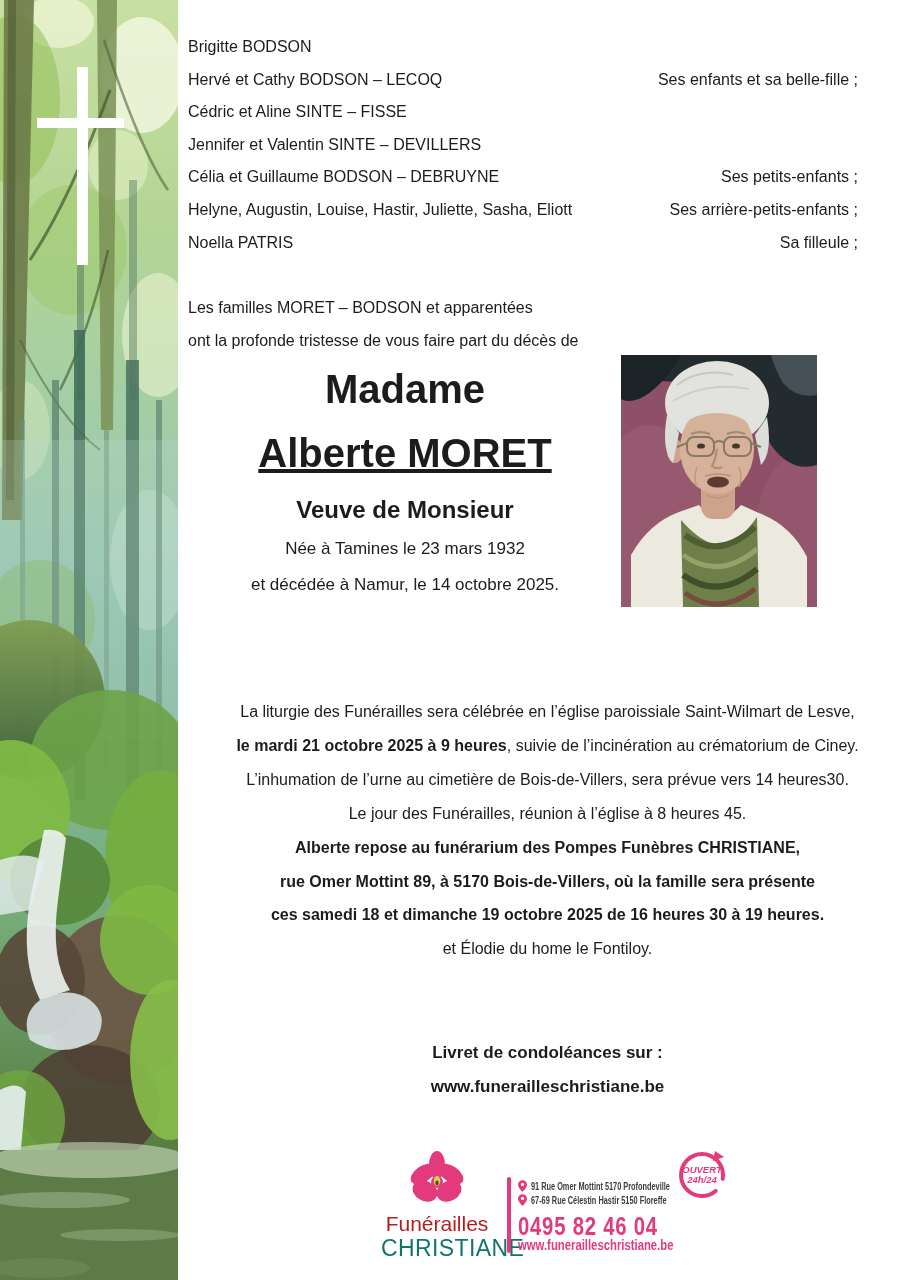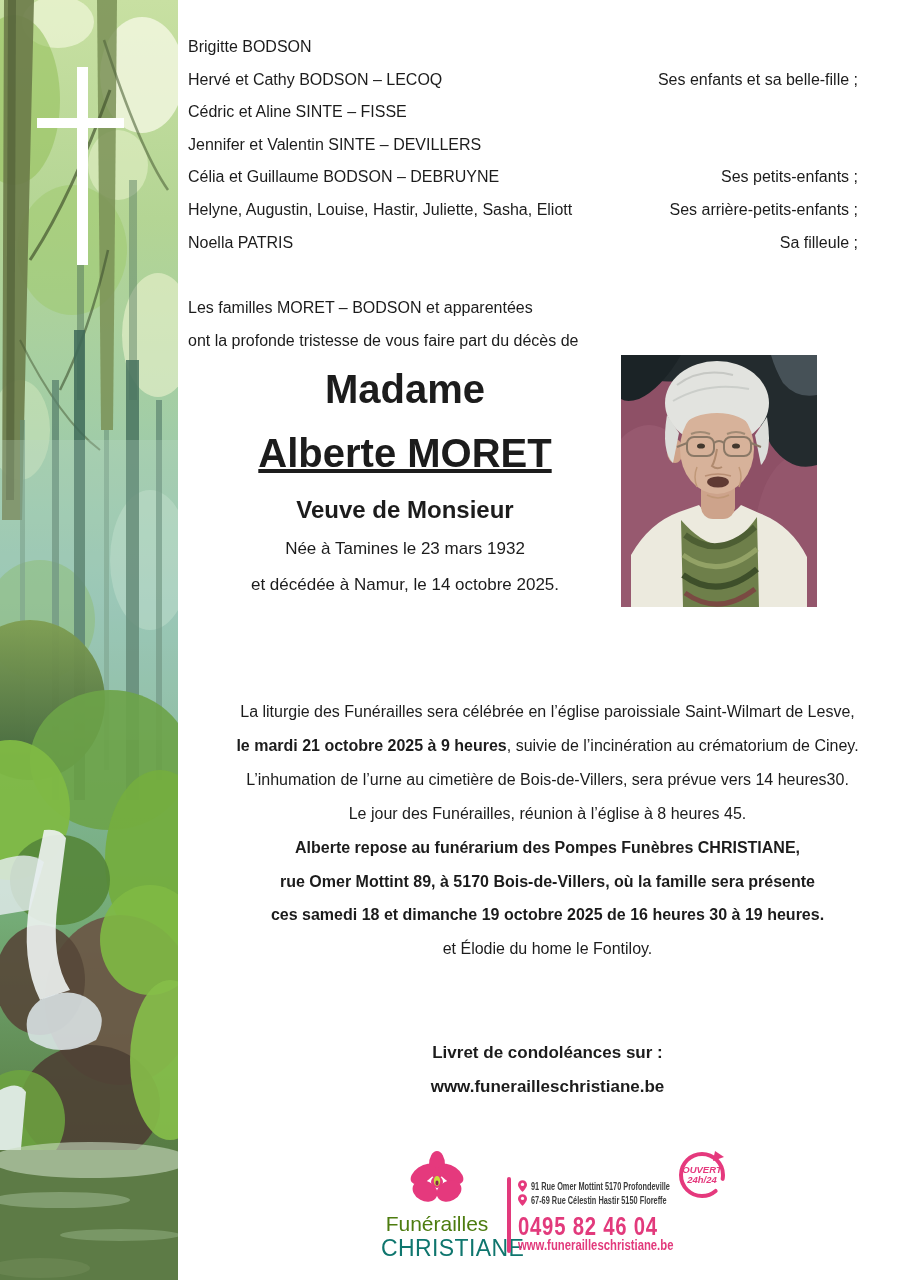--- a/index.html
+++ b/index.html
@@ -32,21 +32,21 @@
   
   .ceremony{position:absolute;left:190px;width:715px;top:695px;text-align:center;font-size:16px;line-height:33.9px;}
   .ceremony div{white-space:nowrap;}
   .b{font-weight:bold;}
   
   .condolences{position:absolute;left:190px;width:715px;top:1036px;text-align:center;
                font-size:17px;line-height:34px;font-weight:bold;}
   
   .brand{position:absolute;left:381px;top:1150px;width:112px;text-align:center;}
   .brand svg{display:block;margin:0 auto;}
-  .brand .fun{color:#4d7c0f;font-size:21px;line-height:22px;margin-top:3px;}
+  .brand .fun{color:#b91c1c;font-size:21px;line-height:22px;margin-top:3px;}
   .brand .chr{color:#0f766e;font-size:23px;line-height:24px;letter-spacing:0.4px;margin-top:1px;}
   .vdivider{position:absolute;left:507px;top:1177px;width:4px;height:76px;background:#e23a7c;border-radius:2px;}
   .contact{position:absolute;left:518px;top:1179px;}
   .addr{display:flex;align-items:center;gap:4px;height:14px;}
   .addr svg{flex:0 0 auto;}
   .addr-text{font-size:10.5px;font-weight:bold;color:#3c3c3c;transform:scaleX(0.70);
              transform-origin:0 50%;white-space:nowrap;}
   .phone{margin-top:7px;font-size:26px;font-weight:800;color:#e23a7c;line-height:24px;
          transform:scaleX(0.78);transform-origin:0 50%;white-space:nowrap;letter-spacing:1px;}
   .site{margin-top:1px;font-size:14.5px;font-weight:bold;color:#e23a7c;line-height:12px;

